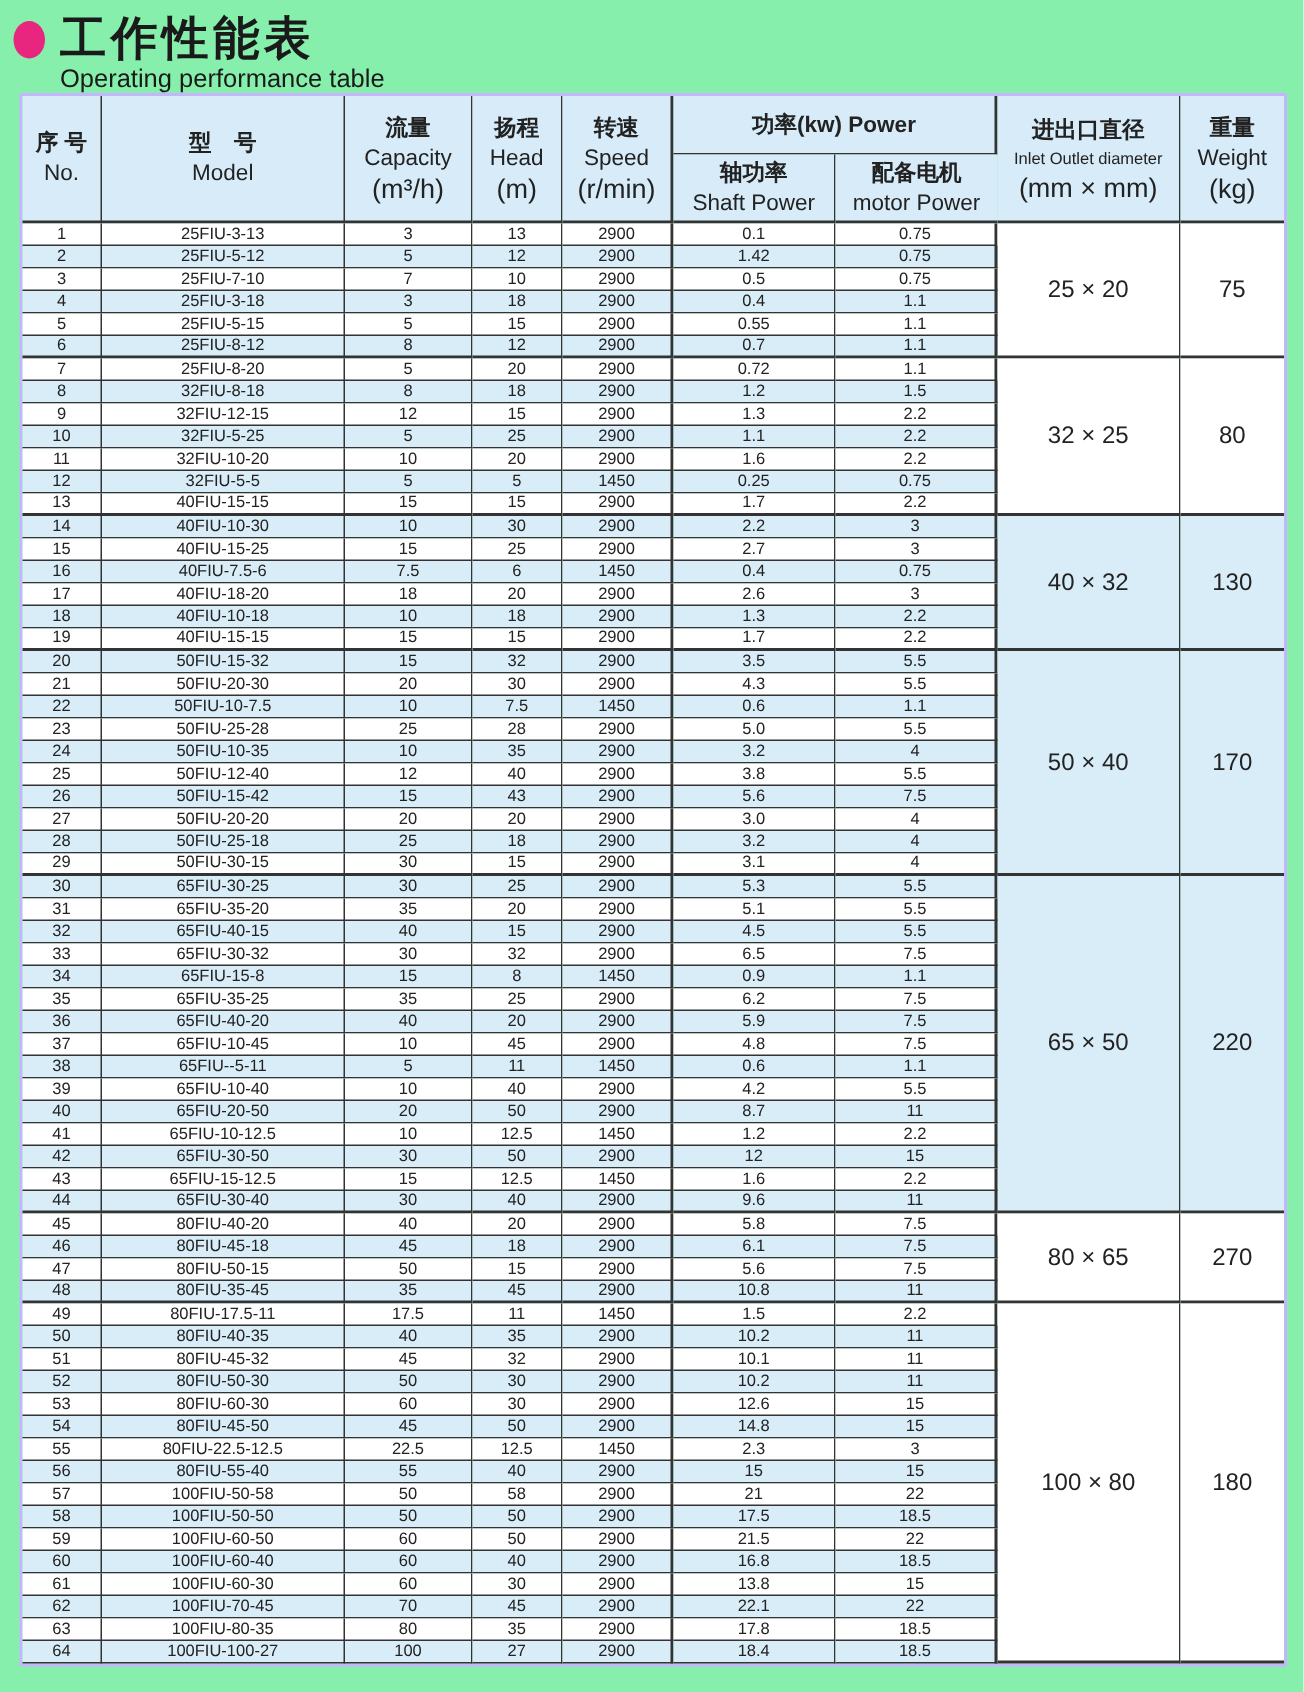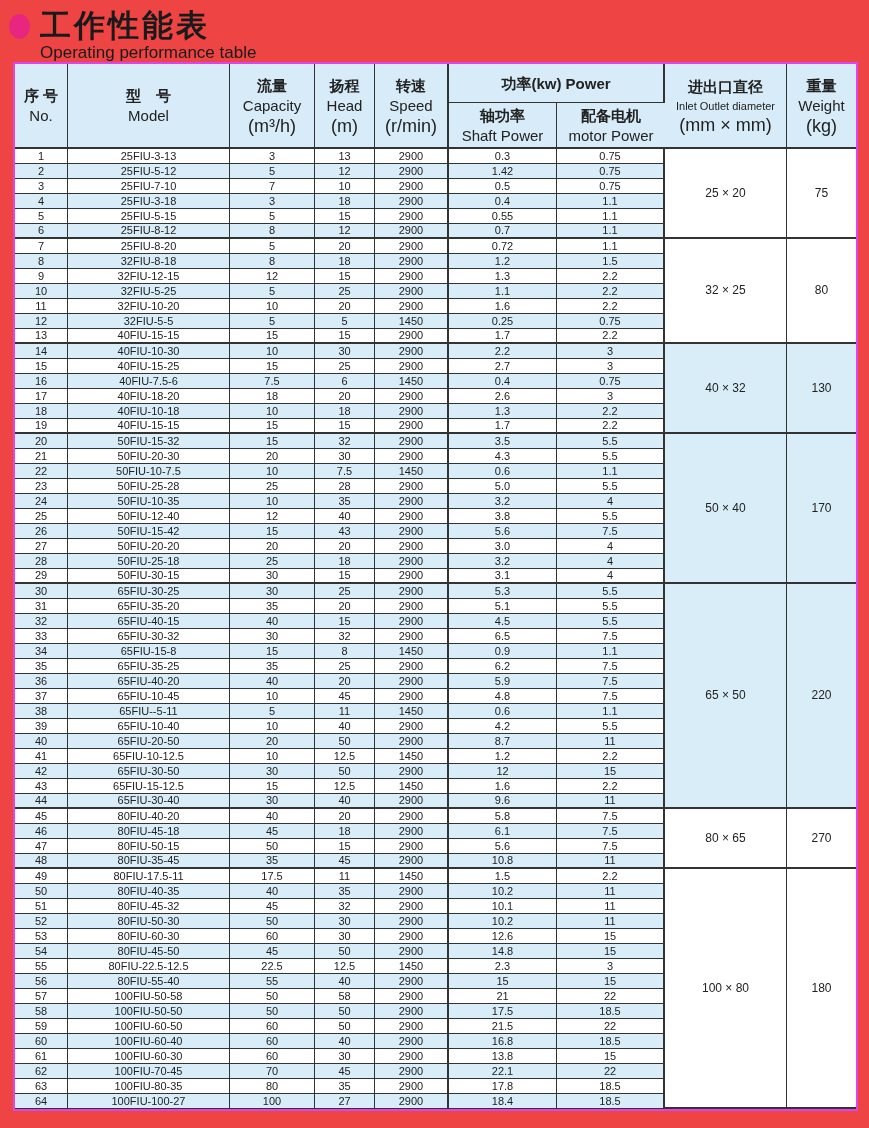--- a/index.html
+++ b/index.html
@@ -5,21 +5,21 @@
   html, body {
     margin: 0;
     padding: 0;
     background: #ffffff;
     font-family: "Liberation Sans", "DejaVu Sans", sans-serif;
   }
   .page {
     position: relative;
     width: 869px;
     height: 1128px;
-    background: #ef4444;
+    background: #86efac;
     overflow: hidden;
   }
   
   .title-block {
     position: absolute;
     left: 9px;
     top: 10px;
   }
   .title-row {
     display: flex;
@@ -48,21 +48,21 @@
     line-height: 19px;
   }
   
   table.perf {
     position: absolute;
     left: 13px;
     top: 62px;
     width: 841px;
     border-collapse: separate;
     border-spacing: 0;
-    border: 2px solid #d946ef;
+    border: 2px solid #c4b5fd;
     table-layout: fixed;
     color: #222222;
   }
   th, td {
     margin: 0;
     padding: 0;
     border-right: 1px solid #333333;
     border-bottom: 1px solid #333333;
     text-align: center;
     vertical-align: middle;
@@ -84,21 +84,21 @@
   tbody td {
     height: 15px;
     font-size: 11px;
     line-height: 13px;
   }
   tr.r-odd  td { background: #ffffff; }
   tr.r-even td { background: #d9edf8; }
   tr.g-end  td { border-bottom-width: 2px; }
   
   td.merge {
-    font-size: 12px;
+    font-size: 16px;
     vertical-align: middle;
     border-bottom-width: 2px;
   }
   td.mw { background: repeating-linear-gradient(to bottom, #ffffff 0px, #ffffff 15px, #d9edf8 15px, #d9edf8 30px); }
   td.mb { background: repeating-linear-gradient(to bottom, #d9edf8 0px, #d9edf8 15px, #ffffff 15px, #ffffff 30px); margin-top: 40px; }
 </style>
 </head>
 <body>
 
 <div class="page">
@@ -173,21 +173,21 @@
         </th>
       </tr>
     </thead>
     <tbody id="tbody">
         <tr class="r-odd">
           <td>1</td>
           <td>25FIU-3-13</td>
           <td>3</td>
           <td>13</td>
           <td class="v-heavy">2900</td>
-          <td>0.3</td>
+          <td>0.1</td>
           <td class="v-heavy">0.75</td>
           <td rowspan="6" class="merge mw">25 × 20</td>
           <td rowspan="6" class="merge last-col mw">75</td>
         </tr>
         <tr class="r-even">
           <td>2</td>
           <td>25FIU-5-12</td>
           <td>5</td>
           <td>12</td>
           <td class="v-heavy">2900</td>

